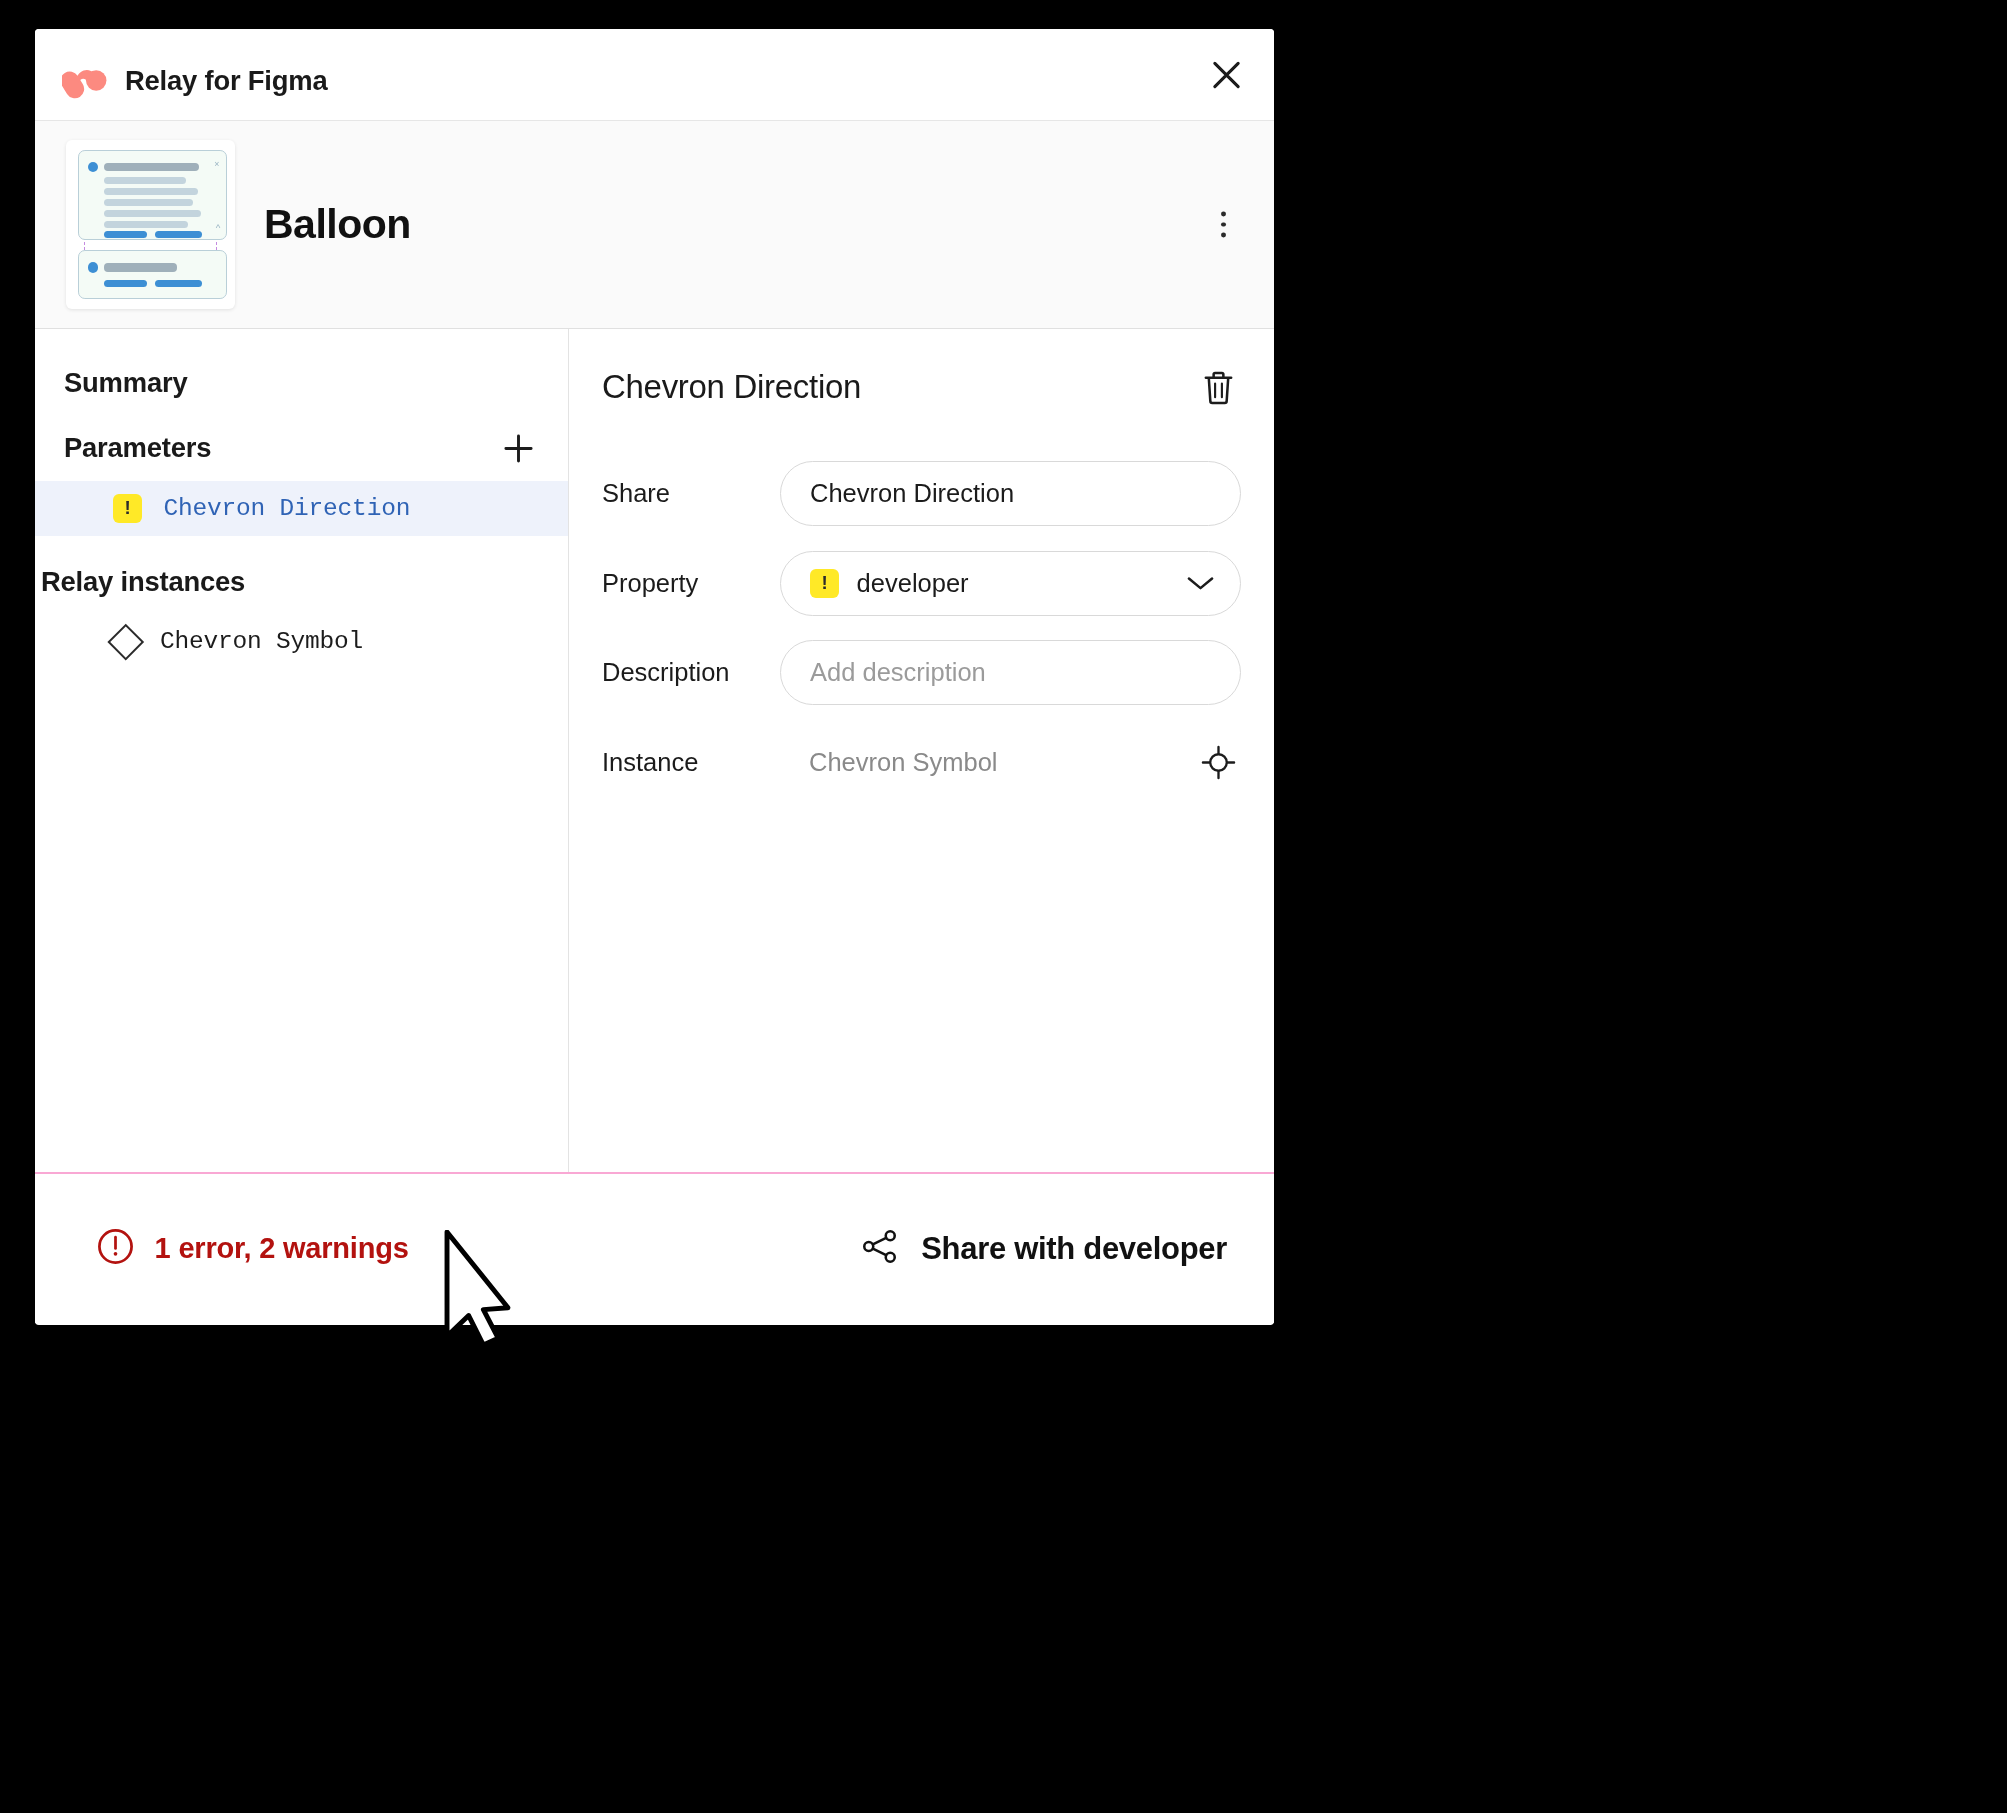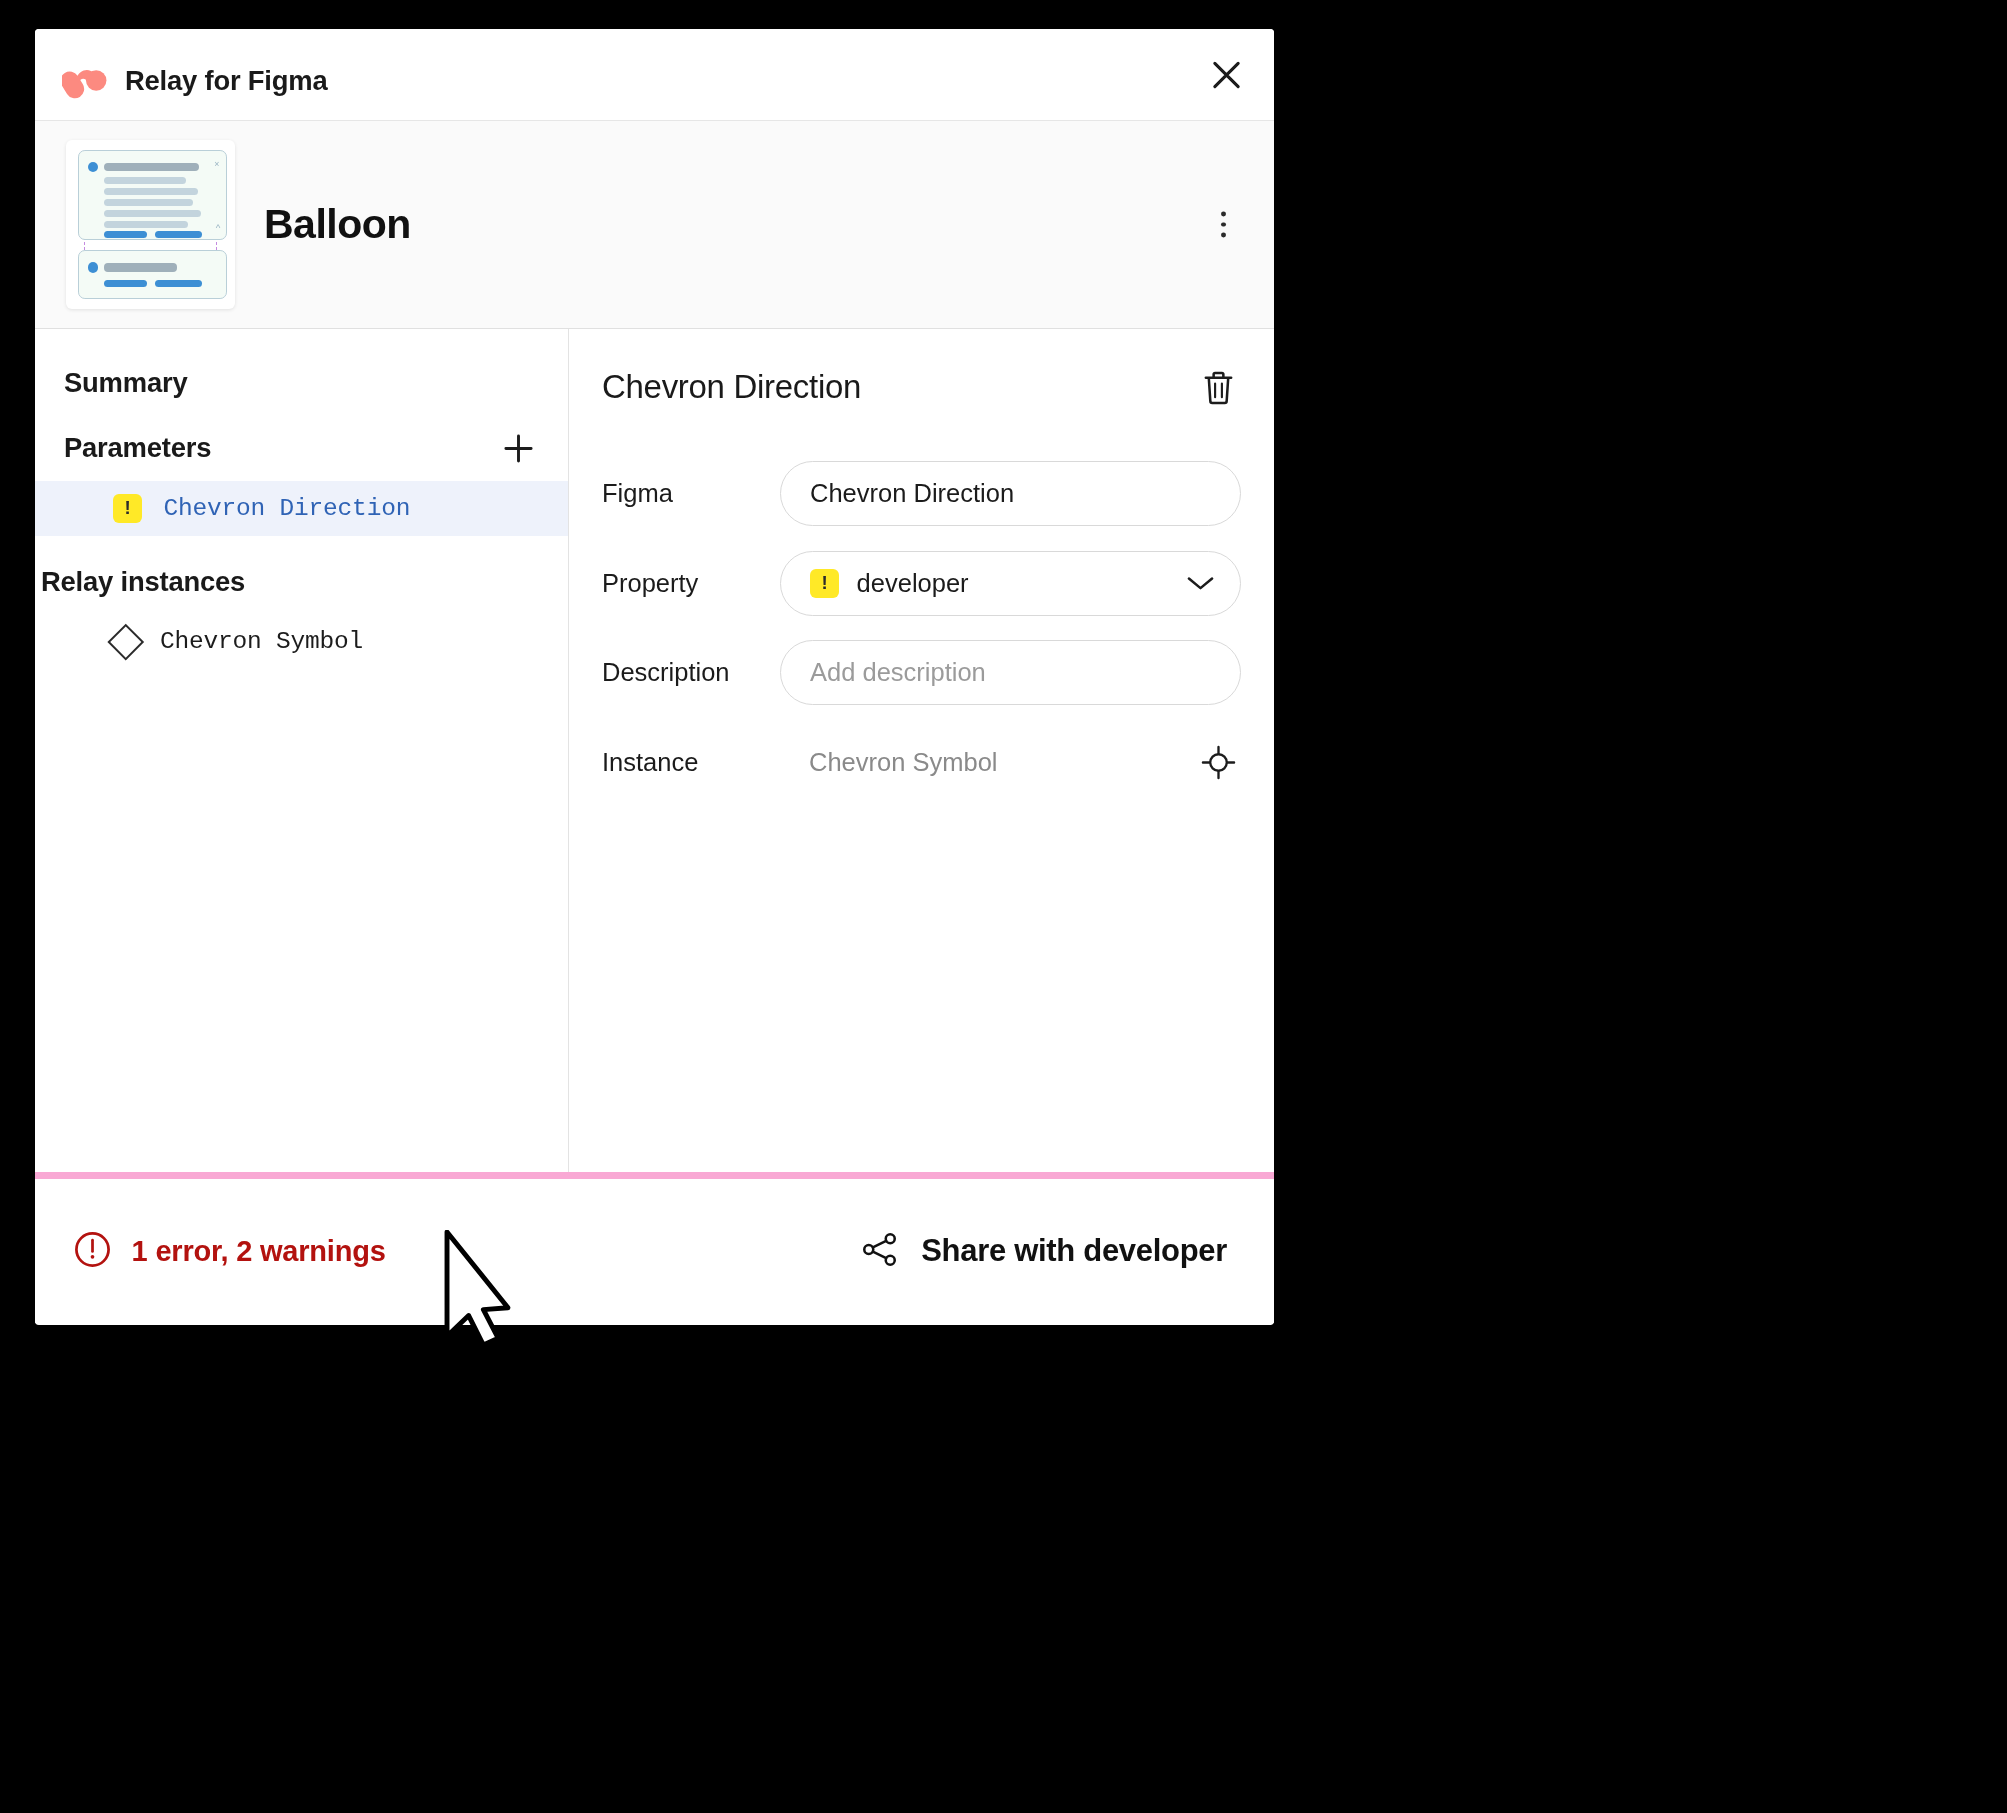--- a/index.html
+++ b/index.html
@@ -229,23 +229,23 @@
   .plain-value {
     flex: 1;
     font-size: 25.5px; color: #8a8a8a;
     padding-left: 29px;
   }
   .target-btn { width: 45px; height: 45px; display:flex; align-items:center; justify-content:center; cursor:pointer; }
 
   
   .footer {
     height: 151px;
-    border-top: 7px solid #f9a8d4;
+    border-top: 2px solid #f9a8d4;
     display: flex; align-items: center; justify-content: space-between;
-    padding: 0 47px 0 38px;
+    padding: 0 47px 0 61px;
     background: #ffffff;
     text-align: center;
   }
   .err {
     display: flex; align-items: center; gap: 19.6px;
     cursor: pointer;
   }
   .err-text {
     font-size: 29px; font-weight: bold; color: #b3120f;
     letter-spacing: -0.2px;
@@ -366,21 +366,21 @@
             <svg width="35" height="37" viewBox="0 0 36 38">
               <path d="M5 9 H31" stroke="#1c1c1c" stroke-width="2.6" stroke-linecap="round"></path>
               <path d="M13 9 V5.5 A1.5 1.5 0 0 1 14.5 4 H21.5 A1.5 1.5 0 0 1 23 5.5 V9" fill="none" stroke="#1c1c1c" stroke-width="2.6"></path>
               <path d="M8 9 L9.6 33 A2 2 0 0 0 11.6 35 H24.4 A2 2 0 0 0 26.4 33 L28 9" fill="none" stroke="#1c1c1c" stroke-width="2.6"></path>
               <path d="M14.5 15 V29 M21.5 15 V29" stroke="#1c1c1c" stroke-width="2.2" stroke-linecap="round"></path>
             </svg>
           </span>
         </div>
 
         <div class="form-row">
-          <span class="form-label">Figma</span>
+          <span class="form-label">Share</span>
           <div class="field">
             <span>Chevron Direction</span>
           </div>
         </div>
 
         <div class="form-row">
           <span class="form-label">Property</span>
           <div class="field">
             <span class="warn-badge">!</span>
             <span>developer</span>

